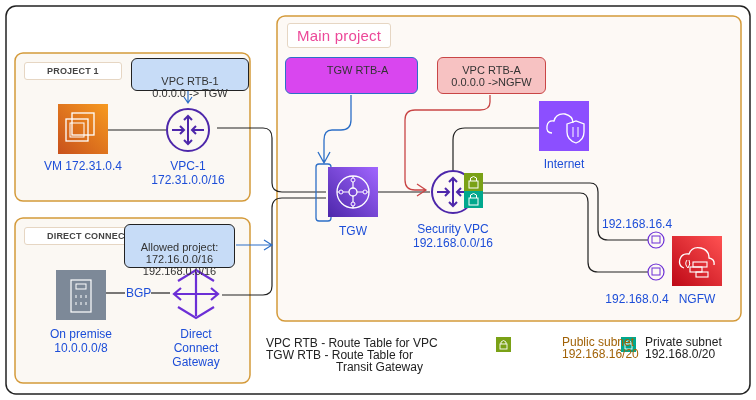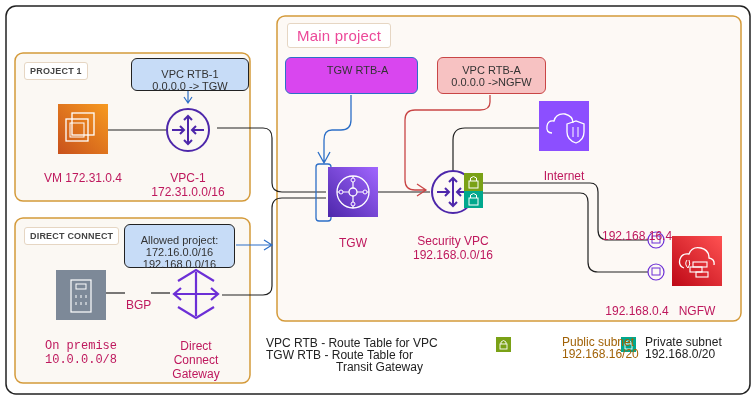--- a/index.html
+++ b/index.html
@@ -1,23 +1,23 @@
 <!DOCTYPE html>
 <html><head>
 <meta charset="utf-8">
 <style>
   html, body { margin:0; padding:0; background:#ffffff; }
   body { width:756px; height:400px; position:relative; overflow:hidden;
          font-family:"Liberation Sans", sans-serif; color:#222; }
   svg { position:absolute; left:0; top:0; }
-  .lbl { position:absolute; text-align:center; font-size:12px; line-height:14px; color:#be185d; white-space:nowrap;margin-top:12px; }
+  .lbl { position:absolute; text-align:center; font-size:12px; line-height:14px; color:#1d4ed8; white-space:nowrap; }
   .tag { position:absolute; background:#ffffff; border:1px solid #e6d6c3; border-radius:3px;
-         font-size:9px; font-weight:bold; color:#444; padding:3px 5px; letter-spacing:0.2px; }
+         font-size:9px; font-weight:bold; color:#444; padding:3px 22px; letter-spacing:0.2px; }
   .note { position:absolute; border:1.5px solid #222; border-radius:6px; text-align:center;
-          font-size:11px; line-height:12px; color:#333; box-sizing:border-box; padding-top:9px; }
+          font-size:11px; line-height:12px; color:#333; box-sizing:border-box; padding-top:16px; }
   .note.blue { background:#c7dcf7; }
   .note.blue2 { background:#d946ef; border-color:#2d6fc7;padding-left:12px; }
   .note.red { background:#f7c2c2; border-color:#c94646; }
   .legend-text { position:absolute; font-size:12px; line-height:12px; color:#222; white-space:nowrap; }
 </style>
 </head>
 <body>
 
 <svg width="756" height="400" viewBox="0 0 756 400">
 
@@ -178,21 +178,21 @@
   <div>VPC RTB-A</div>
   <div>0.0.0.0 -&gt;NGFW</div>
 </div>
 
 <div class="lbl" style="left:40px;top:159px;width:86px;">VM 172.31.0.4</div>
 <div class="lbl" style="left:140px;top:159px;width:96px;">
   <div>VPC-1</div>
   <div>172.31.0.0/16</div>
 </div>
 <div class="lbl" style="left:126px;top:286px;width:24px;font-size:12px;">BGP</div>
-<div class="lbl" style="left:36px;top:327px;width:90px;font-family:Liberation Mono, monospace;">
+<div class="lbl" style="left:36px;top:327px;width:90px;">
   <div>On premise</div>
   <div>10.0.0.0/8</div>
 </div>
 <div class="lbl" style="left:160px;top:327px;width:72px;">
   <div>Direct</div>
   <div>Connect</div>
   <div>Gateway</div>
 </div>
 <div class="lbl" style="left:330px;top:224px;width:46px;">TGW</div>
 <div class="lbl" style="left:405px;top:222px;width:96px;">

